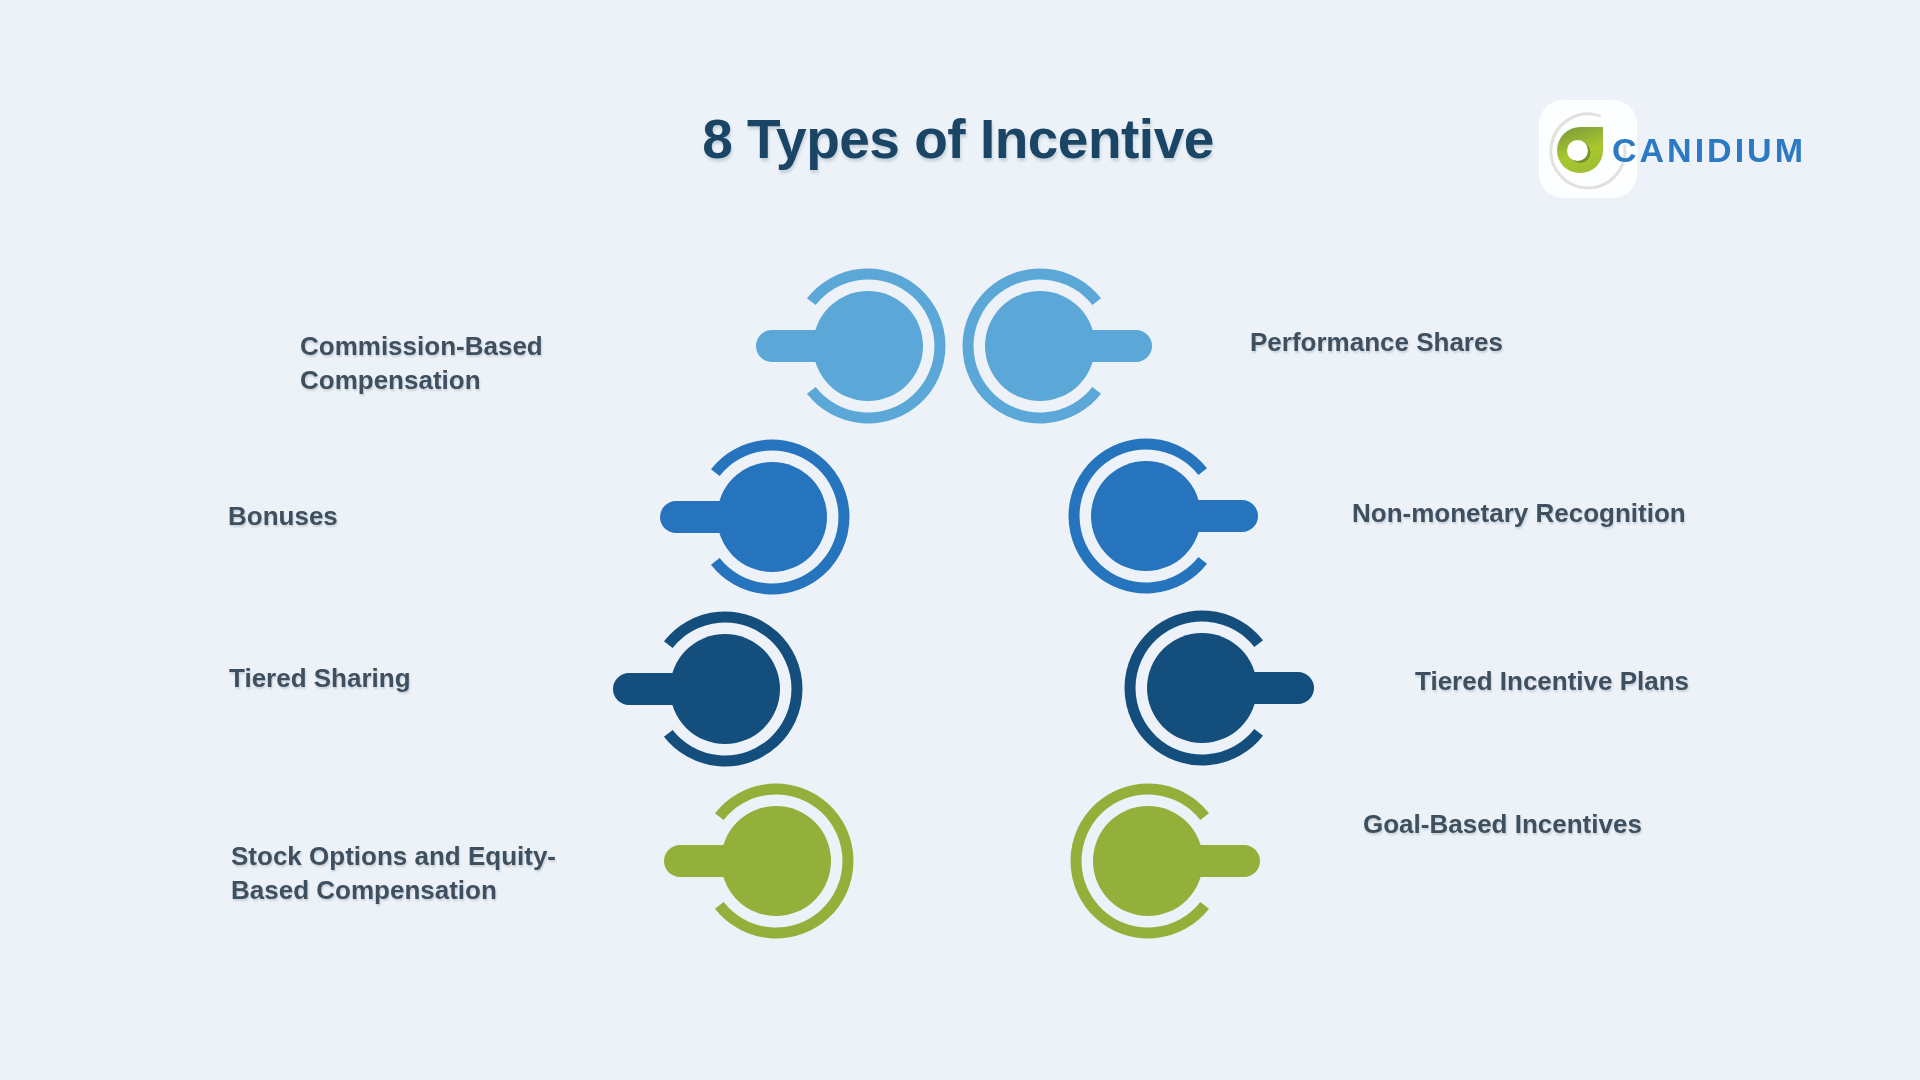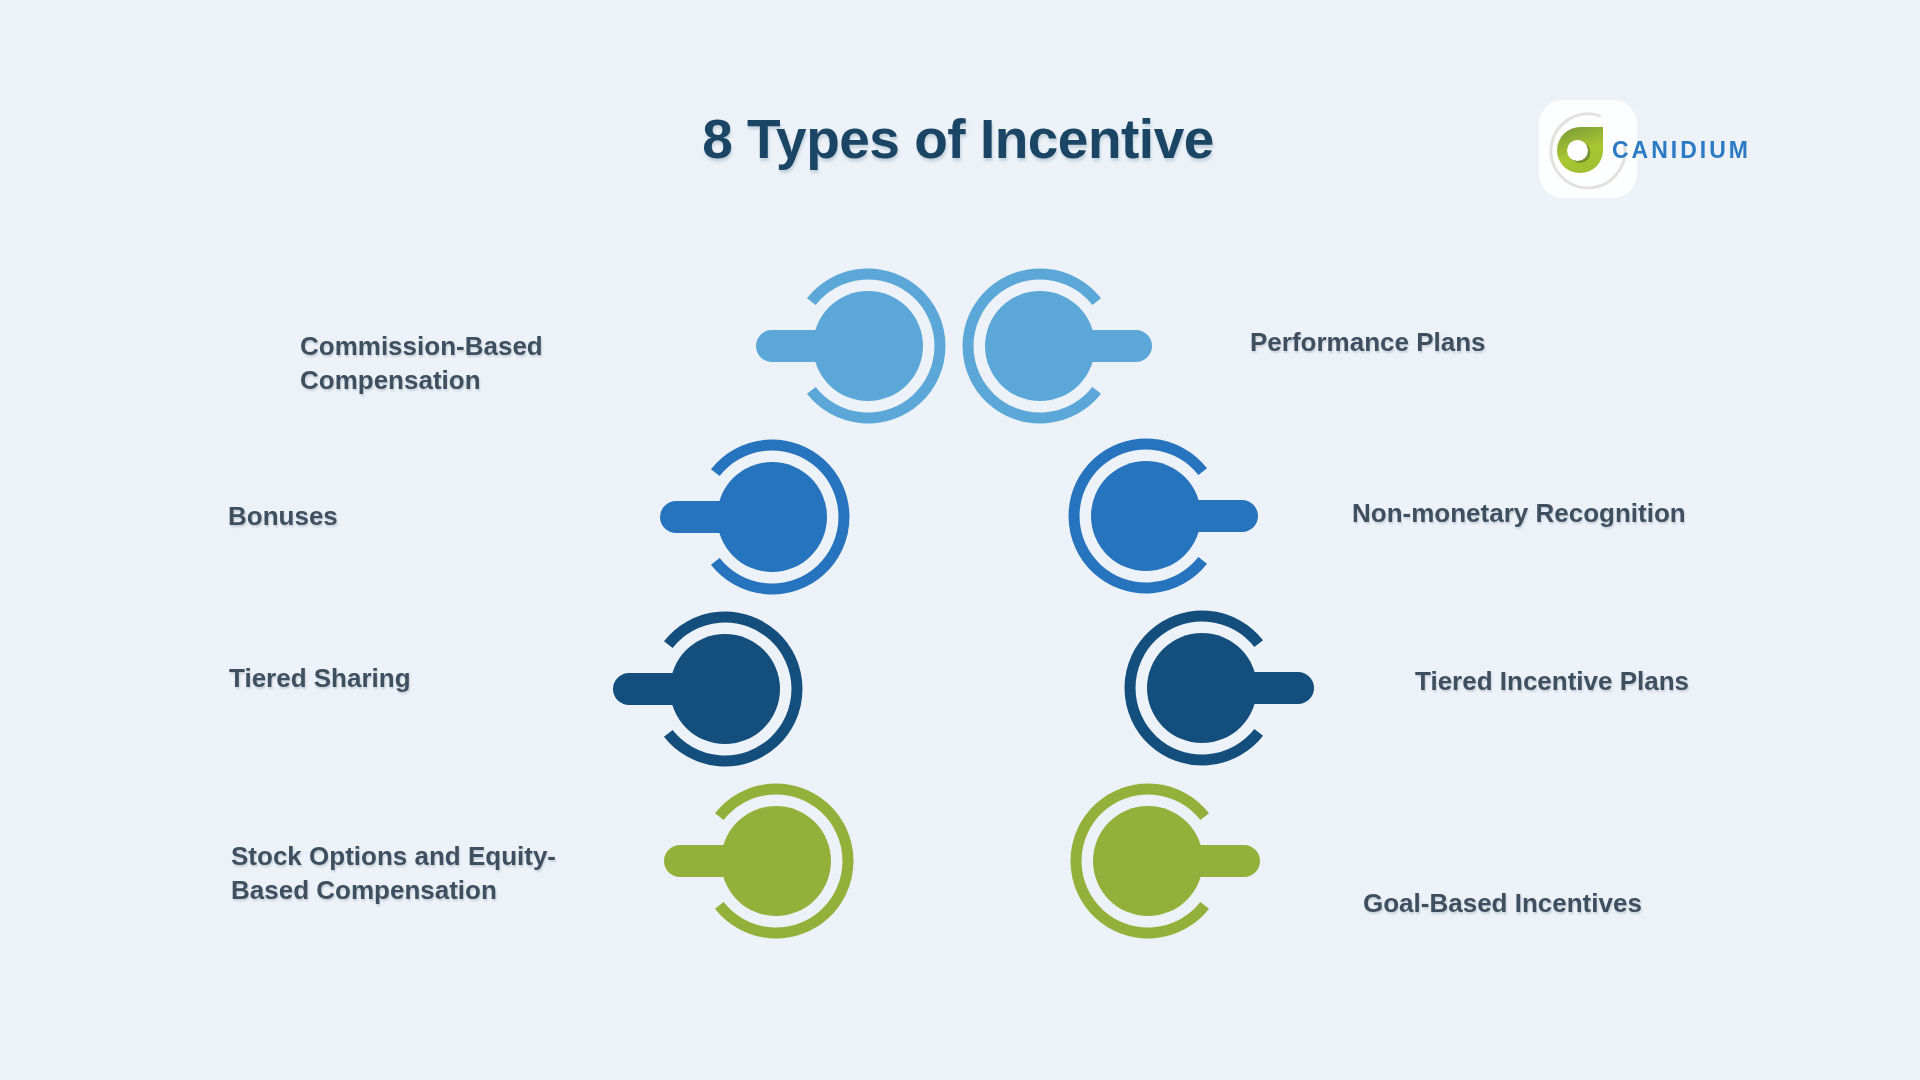--- a/index.html
+++ b/index.html
@@ -36,41 +36,41 @@
     white-space:pre-line;
     text-shadow:1px 2px 2px rgba(44,62,80,.18);
   }
   .l1{left:300px;top:363px}
   .l2{left:1250px;top:342px}
   .l3{left:228px;top:516px}
   .l4{left:1352px;top:513px}
   .l5{left:229px;top:678px}
   .l6{left:1415px;top:681px}
   .l7{left:231px;top:873px}
-  .l8{left:1363px;top:903px}
+  .l8{left:1363px;top:824px}
 
   
   .logo-tile{
     position:absolute;left:1539px;top:100px;width:98px;height:98px;
     border-radius:24px;background:rgba(255,255,255,.9);
   }
   .logo-arc{position:absolute;left:1549px;top:112px;width:78px;height:78px;}
   .logo-drop{
     position:absolute;left:1557px;top:127px;width:46px;height:46px;
     border-radius:52% 0 50% 50%;
     background:linear-gradient(160deg,var(--logo-green-dark,#7C9C3B) 5%,var(--logo-green,#A9C72F) 55%,#9CBC32 100%);
   }
   .logo-hole{
     position:absolute;left:10px;top:13px;width:21px;height:21px;
     border-radius:50%;background:#FFFFFF;
     box-shadow:2.5px 2px 0 rgba(104,133,44,.8);
   }
   .logo-word{
     position:absolute;left:1612px;top:150px;transform:translateY(-50%);
-    font-weight:600;font-size:23px;letter-spacing:3px;
+    font-weight:600;font-size:34px;letter-spacing:3px;
     color:var(--logo-blue,#2B7AC3);
   }
 </style>
 </head>
 <body>
 
 <div class="canvas">
 
   <div class="title">
     <div>8 Types of Incentive</div>
@@ -96,21 +96,21 @@
     <div class="label l1">Commission-Based
 Compensation</div>
   </div>
 
   <div>
     <svg class="icon flip i2" viewBox="0 0 200 160" style="--c: #5BA8D8;">
       <rect x="6" y="64" width="112" height="32" rx="16" fill="currentColor"></rect>
       <circle cx="118" cy="80" r="55" fill="currentColor"></circle>
       <path d="M 61.3 35.6 A 72 72 0 1 1 61.3 124.4" fill="none" stroke="currentColor" stroke-width="11"></path>
     </svg>
-    <div class="label l2">Performance Plans</div>
+    <div class="label l2">Performance Shares</div>
   </div>
 
   <div>
     <svg class="icon i3" viewBox="0 0 200 160" style="--c: #2673BE;">
       <rect x="6" y="64" width="112" height="32" rx="16" fill="currentColor"></rect>
       <circle cx="118" cy="80" r="55" fill="currentColor"></circle>
       <path d="M 61.3 35.6 A 72 72 0 1 1 61.3 124.4" fill="none" stroke="currentColor" stroke-width="11"></path>
     </svg>
     <div class="label l3">Bonuses</div>
   </div>

